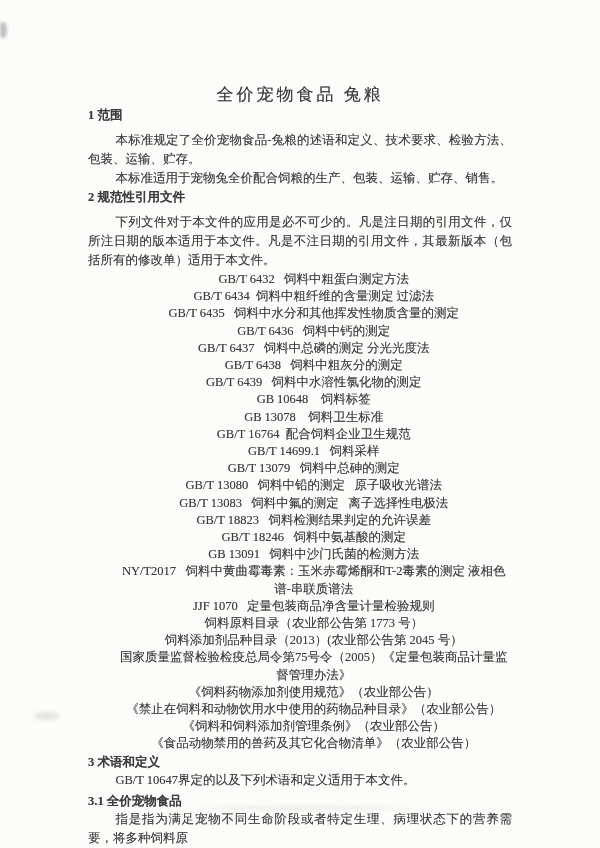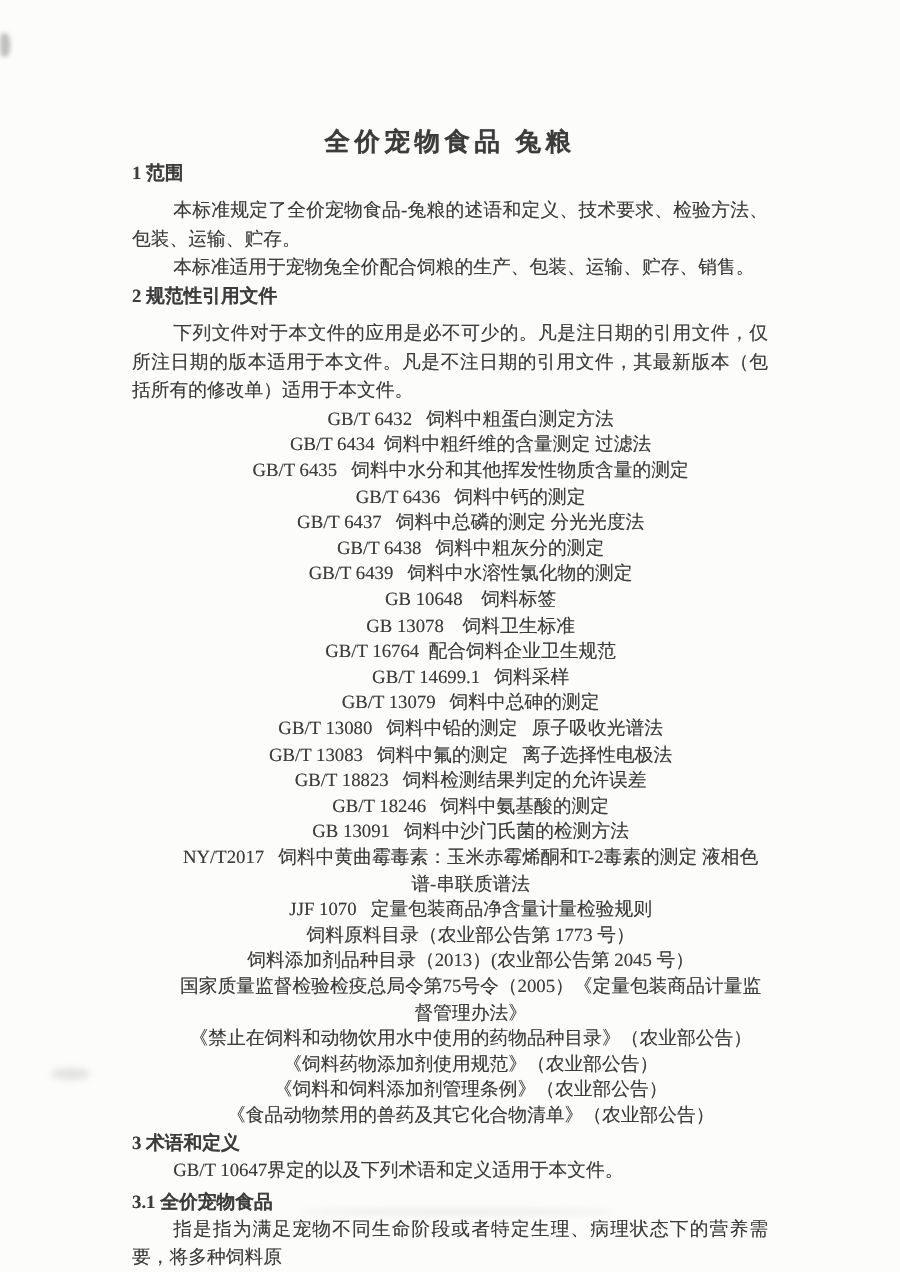--- a/index.html
+++ b/index.html
@@ -40,21 +40,21 @@
   .smudge-c {
     left: 200px; top: 806px; width: 210px; height: 4px;
     background: #d8d8d4; opacity: .45; filter: blur(2px);
     border-radius: 50%;
   }
 
   .doc-title {
     margin: 0;
     font-size: 17px;
     line-height: 22px;
-    font-weight: bold;
+    font-weight: normal;
     text-align: center;
     letter-spacing: 3px;
     text-shadow: 0 0 .5px rgba(60,60,60,.55);
   }
   h2.sec-h {
     margin: 0;
     font-size: 12.5px;
     line-height: 18px;
     font-weight: bold;
     text-shadow: 0 0 .4px rgba(60,60,60,.5);
@@ -123,22 +123,22 @@
     <div class="ref">GB/T 13080   饲料中铅的测定   原子吸收光谱法</div>
     <div class="ref">GB/T 13083   饲料中氟的测定   离子选择性电极法</div>
     <div class="ref">GB/T 18823   饲料检测结果判定的允许误差</div>
     <div class="ref">GB/T 18246   饲料中氨基酸的测定</div>
     <div class="ref">GB 13091   饲料中沙门氏菌的检测方法</div>
     <div class="ref">NY/T2017   饲料中黄曲霉毒素：玉米赤霉烯酮和T-2毒素的测定 液相色谱-串联质谱法</div>
     <div class="ref">JJF 1070   定量包装商品净含量计量检验规则</div>
     <div class="ref">饲料原料目录（农业部公告第 1773 号）</div>
     <div class="ref">饲料添加剂品种目录（2013）(农业部公告第 2045 号）</div>
     <div class="ref">国家质量监督检验检疫总局令第75号令（2005）《定量包装商品计量监督管理办法》</div>
+    <div class="ref">《饲料药物添加剂使用规范》（农业部公告）</div>
     <div class="ref">《禁止在饲料和动物饮用水中使用的药物品种目录》（农业部公告）</div>
-    <div class="ref">《饲料药物添加剂使用规范》（农业部公告）</div>
     <div class="ref">《饲料和饲料添加剂管理条例》（农业部公告）</div>
     <div class="ref">《食品动物禁用的兽药及其它化合物清单》（农业部公告）</div>
   </div>
 
   <h2 class="sec-h sec3-h">3 术语和定义</h2>
   <p class="body-par">GB/T 10647界定的以及下列术语和定义适用于本文件。</p>
   <h3 class="sub-h">3.1 全价宠物食品</h3>
   <p class="body-par">指是指为满足宠物不同生命阶段或者特定生理、病理状态下的营养需要，将多种饲料原</p>
 </div>
 

